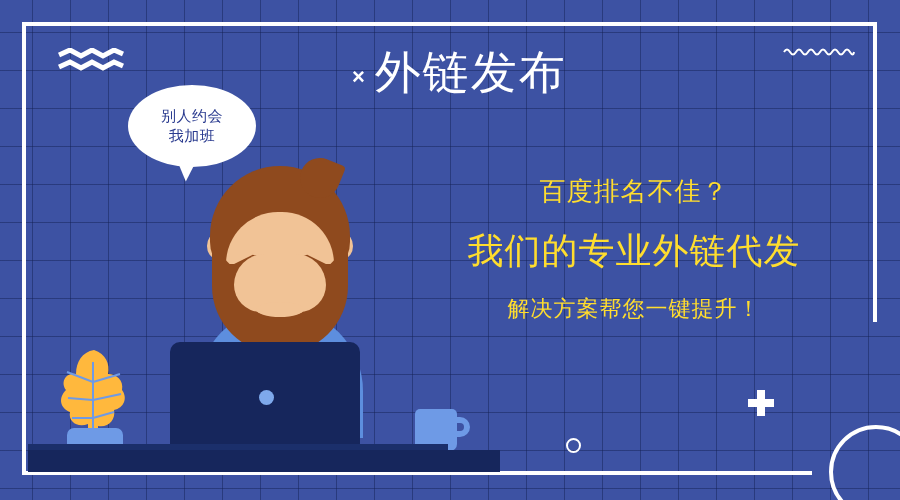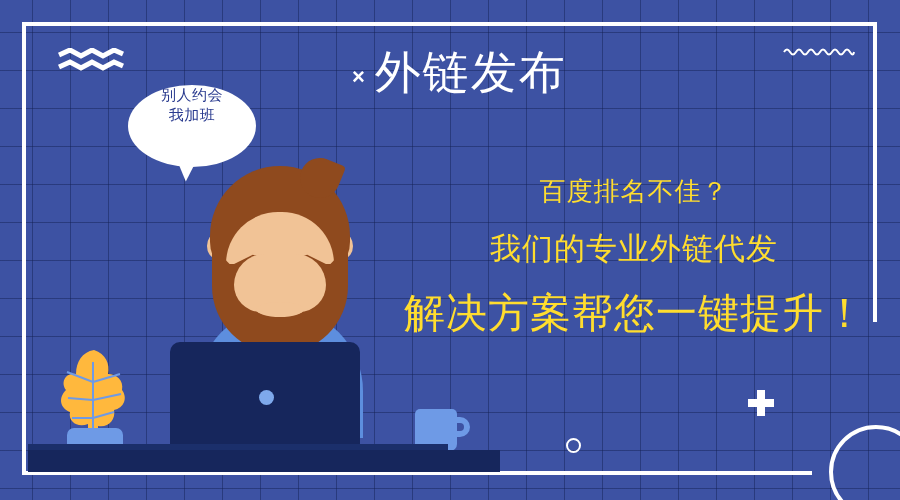--- a/index.html
+++ b/index.html
@@ -155,22 +155,22 @@
   .headline .ln {
     font-size: 31px;
     line-height: 1.0;
     letter-spacing: 1px;
     white-space: nowrap;
     margin-bottom: 29px;
     font-weight: 400;
   }
   .headline .ln:last-child { margin-bottom: 0; }
   .headline .ln.l1 { font-size: 26px; }
-  .headline .ln.l2 { font-size: 31px; }
-  .headline .ln.l3 { font-size: 41px; }
+  .headline .ln.l2 { font-size: 36px; }
+  .headline .ln.l3 { font-size: 22px; }
 
   
   .bubble {
     position: absolute;
     left: 128px;
     top: 85px;
     width: 128px;
     height: 82px;
   }
   .bubble-body {
@@ -188,21 +188,21 @@
     border-right: 22px solid transparent;
     border-top: 34px solid #ffffff;
     transform: rotate(-6deg);
   }
   .bubble-text {
     position: absolute;
     inset: 0;
     display: flex;
     flex-direction: column;
     align-items: center;
-    justify-content: flex-start;
+    justify-content: center;
     color: #2a3b8f;
     font-size: 15px;
     line-height: 1.35;
     font-weight: 500;
     letter-spacing: 0.5px;
   }
 
   
   .desk-top {
     position: absolute;

